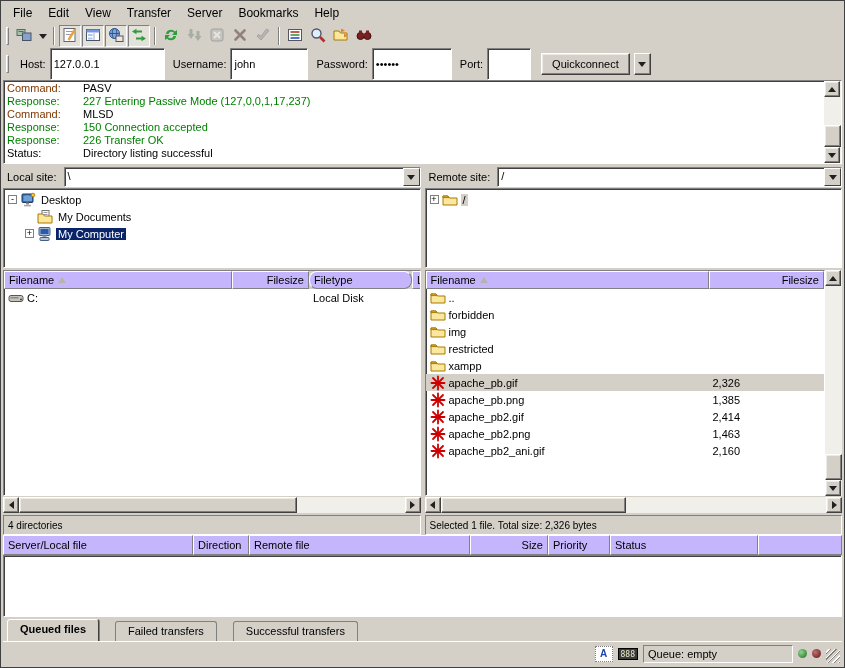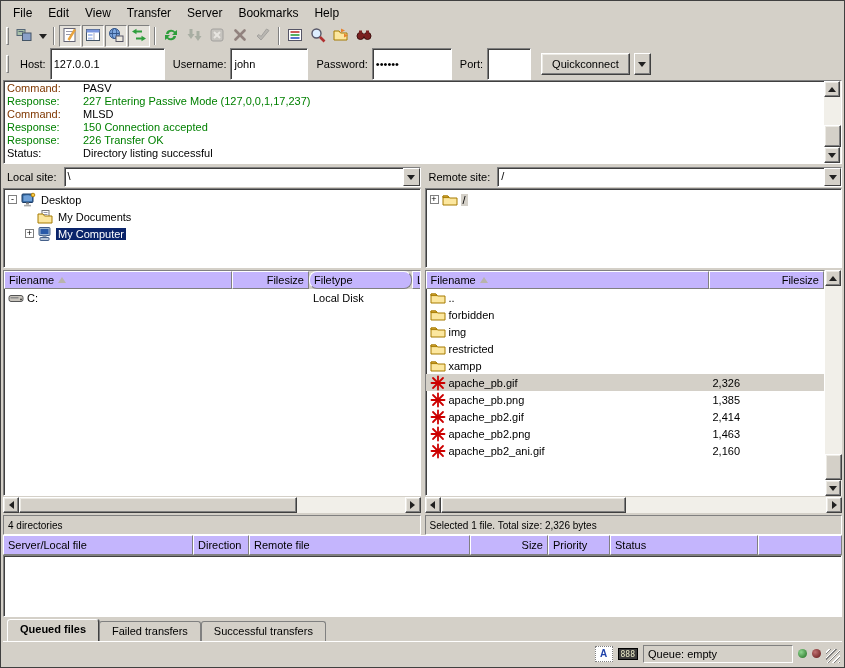--- a/index.html
+++ b/index.html
@@ -97,21 +97,21 @@
   .cell.right{justify-content:flex-start;}
   .pane-status{height:20px;flex:0 0 20px;margin-top:2px;border:1px solid;
     border-color:#808080 #fff #fff #808080;display:flex;align-items:center;
     padding:0 4px;font-size:10px;background:#D4D0C8;}
   
   .queuepane{flex:0 0 82px;height:82px;display:flex;flex-direction:column;}
   .queue-header{height:20px;flex:0 0 20px;display:flex;font-size:11px;background:#D4D0C8;}
   .queue-body{flex:1;background:#fff;border:1px solid;border-color:#808080 #fff #fff #808080;
     box-shadow:inset 1px 1px 0 #404040;}
   
-  .tabsbar{height:24px;flex:0 0 24px;display:flex;align-items:flex-end;padding-left:4px;gap:0;}
+  .tabsbar{height:24px;flex:0 0 24px;display:flex;align-items:flex-end;padding-left:4px;gap:16px;}
   .tab{font-size:11px;padding:3px 12px 4px 12px;background:#D4D0C8;
     border:1px solid #808080;border-bottom:none;border-radius:3px 3px 0 0;position:relative;top:0;}
   .tab.active{font-weight:bold;border-color:#fff #404040 transparent #fff;
     box-shadow:1px 0 0 #808080;padding-bottom:6px;z-index:2;}
   
   .statusbar{height:24px;flex:0 0 24px;display:flex;align-items:center;justify-content:flex-end;
     gap:5px;padding:2px 2px 2px 4px;font-size:11px;border-top:1px solid #fff;}
   .st-icon{width:18px;height:16px;background:#fff;border:1px dotted #808080;display:flex;
     align-items:center;justify-content:center;font-size:10px;font-weight:bold;color:#2244AA;padding:0;}
   .st-badge{height:12px;background:#3A3A3A;color:#EDEDC8;font-family:"DejaVu Sans Mono",monospace;

